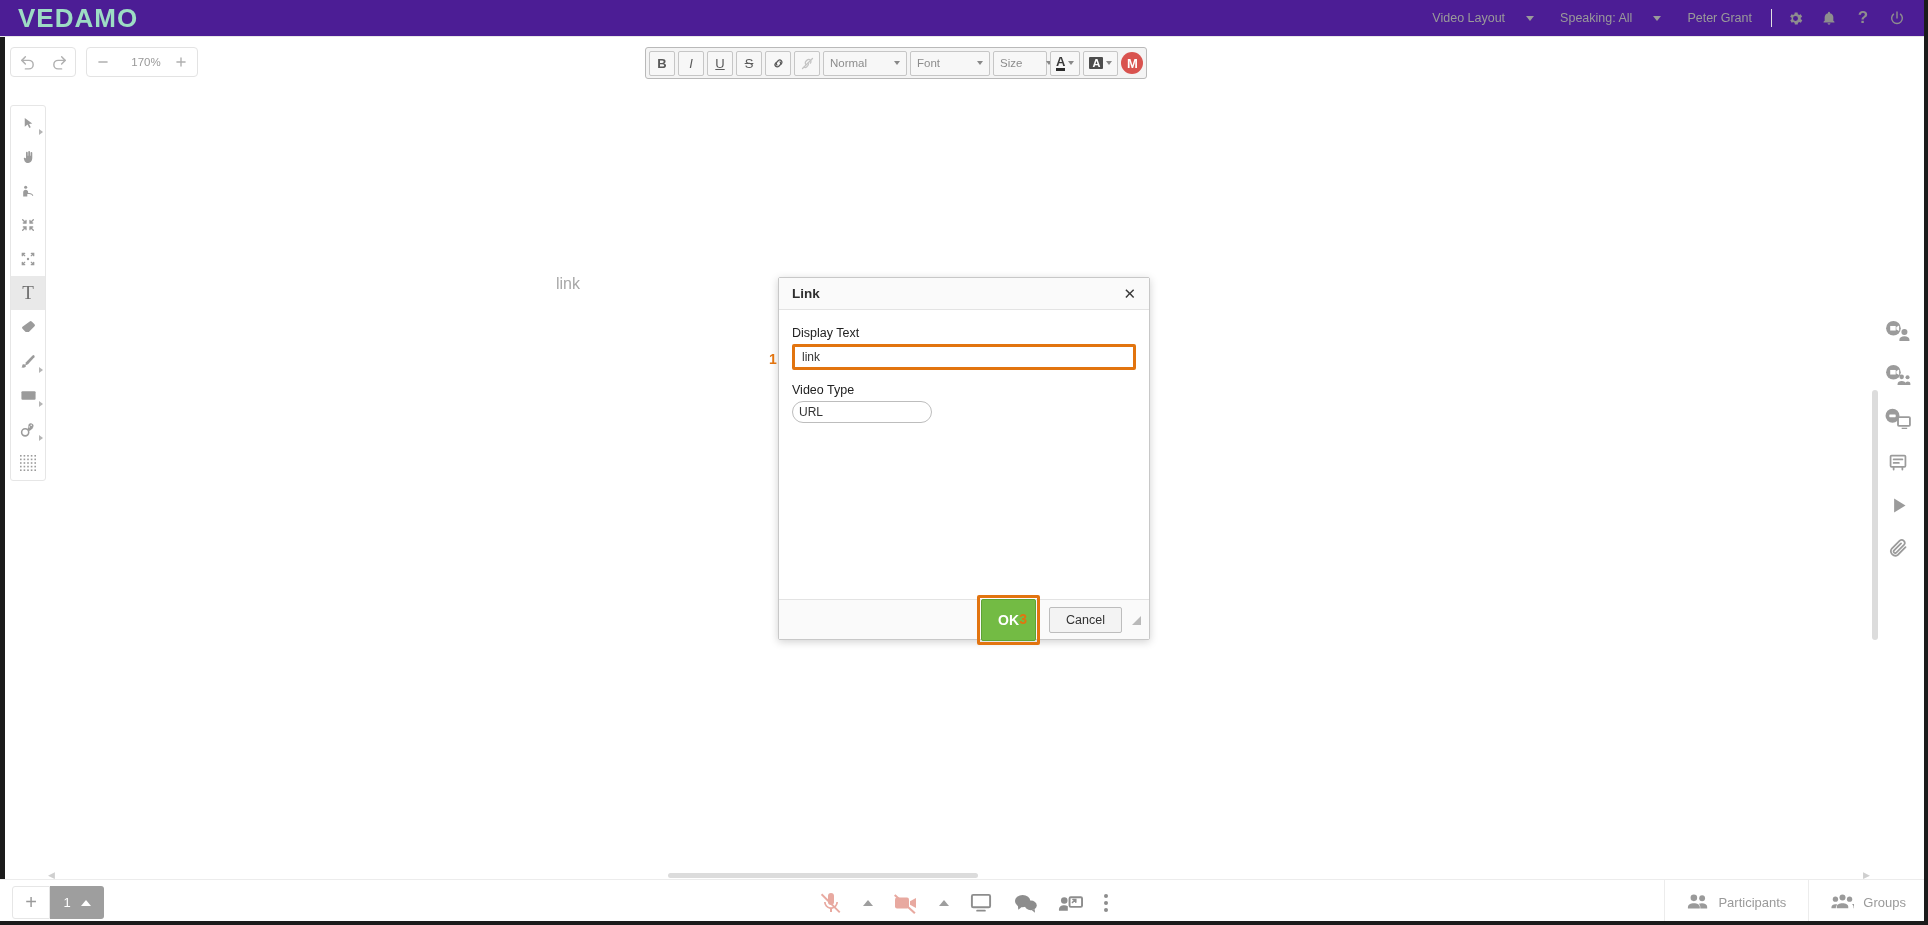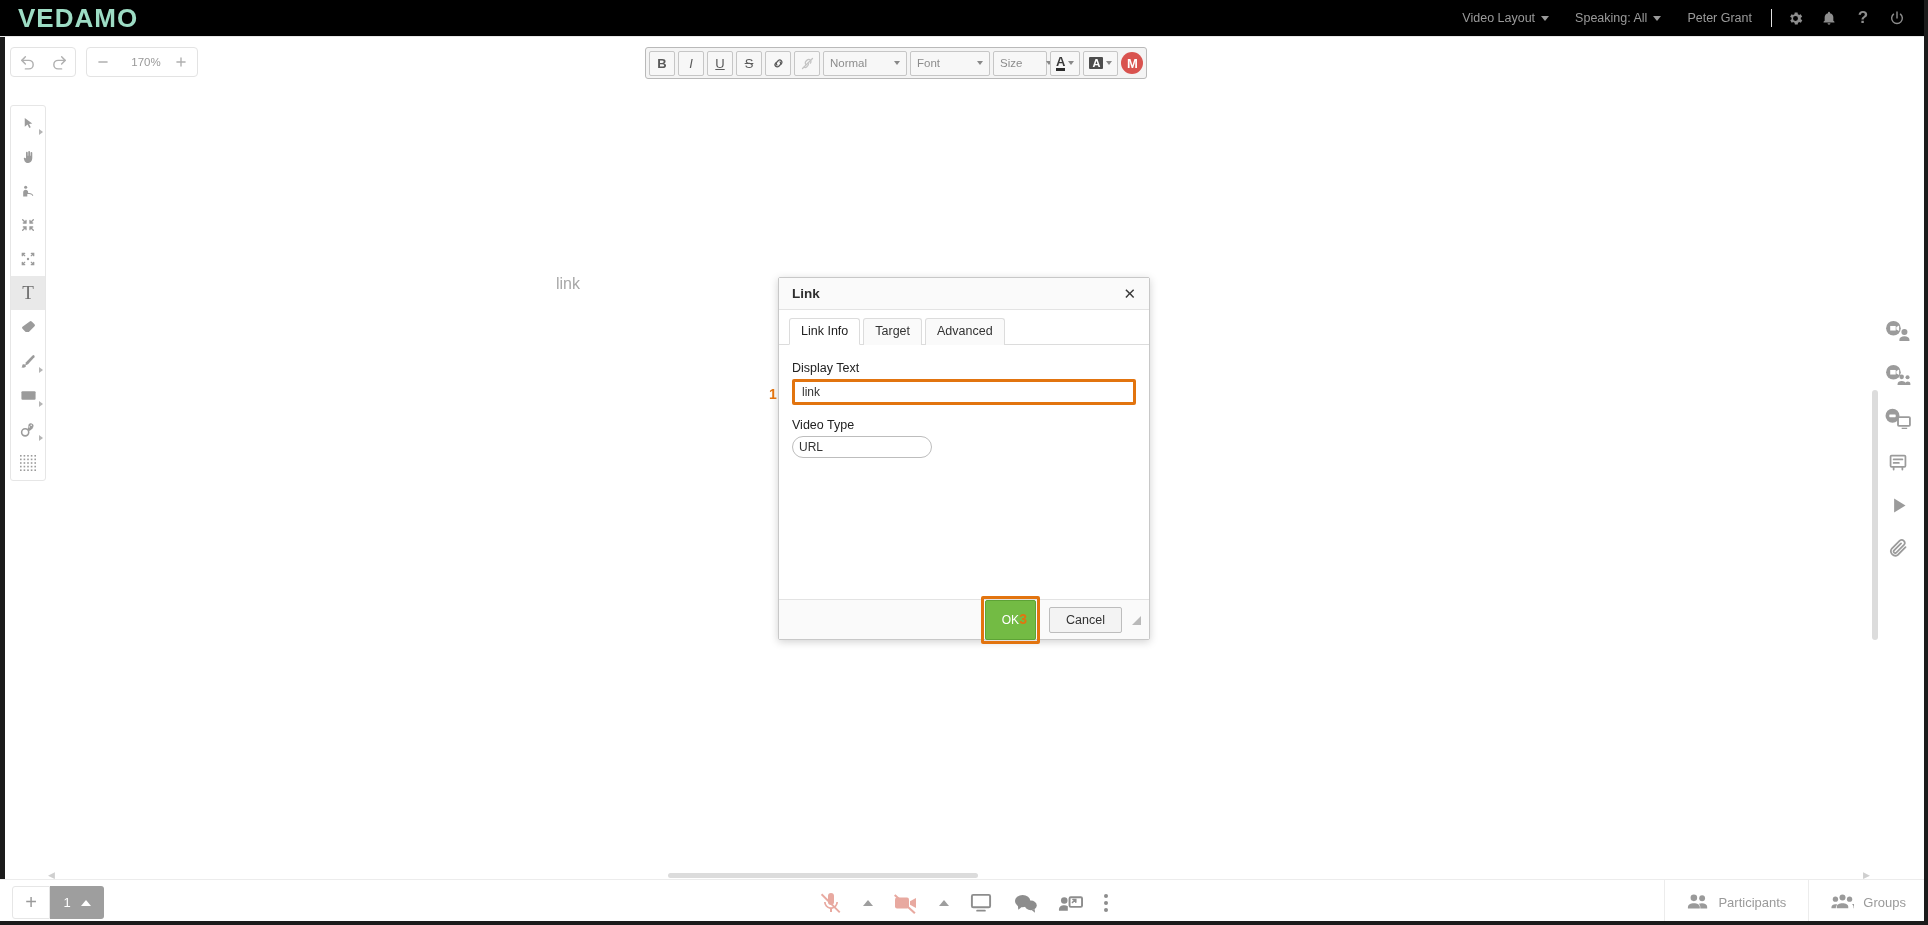--- a/index.html
+++ b/index.html
@@ -7,35 +7,35 @@
     width: 1928px; height: 925px;
     font-family: "Liberation Sans", sans-serif;
     background: #ffffff;
     overflow: hidden;
   }
   #app { position: relative; width: 1928px; height: 925px; background:#fff; }
 
   
   .header {
     position: absolute; top:0; left:0; width:1928px; height:37px;
-    background:#000000; border-bottom:1px solid #e8e8e8;
+    background:#4c1d95; border-bottom:1px solid #e8e8e8;
     display:flex; align-items:center;
   }
   .logo {
     margin-left:18px; font-size:26px; font-weight:bold;
     letter-spacing:1px; color:#9ddcc4;
     font-family:"Liberation Sans", sans-serif;
   }
   .header-right {
     margin-left:auto; display:flex; align-items:center; height:100%;
     padding-right:14px; gap:0px;
   }
   .hdr-item {
     color:#9a9a9a; font-size:12.5px; padding:15px 13px;
-    display:flex; align-items:center; gap:6px; height:100%;
+    display:flex; align-items:center; gap:21px; height:100%;
     white-space:nowrap;
   }
   .caret-down {
     width:0;height:0;border-left:4px solid transparent;
     border-right:4px solid transparent;border-top:5px solid #9a9a9a;
     display:inline-block;
   }
   .hdr-sep { width:1px; height:18px; background:#e0e0e0; margin:0 6px; }
   .hdr-icon {
     width:34px; height:100%; display:flex; align-items:center;
@@ -165,21 +165,21 @@
     position:absolute;
   }
   .row-proto { display:flex; align-items:flex-end; gap:0; margin-top:12px; }
   .dlg-foot {
     height:40px; border-top:1px solid #e3e3e3; background:#fafafa;
     display:flex; align-items:center; justify-content:flex-end;
     padding:0 8px; gap:9px; position:relative;
   }
   .btn-ok {
     background:#73bb44; border:1px solid #5da335; color:#fff;
-    font-size:12px; font-weight:normal; padding:12px 16px; border-radius:2px;
+    font-size:14px; font-weight:bold; padding:12px 16px; border-radius:2px;
   }
   .ok-wrap { border:3px solid #e2740f; border-radius:2px; padding:1px; display:inline-block; }
   .btn-cancel {
     background:#f3f3f3; border:1px solid #bdbdbd; color:#333;
     font-size:12.5px; padding:5px 16px; border-radius:2px;
   }
   .grip { width:10px; height:10px; position:relative; }
   .grip:after {
     content:""; position:absolute; right:0; bottom:0;
     border-left:9px solid transparent; border-bottom:9px solid #b9b9b9;
@@ -507,25 +507,20 @@
           <path d="M20 10.5l-8.6 8.6a5 5 0 01-7-7l9-9a3.4 3.4 0 014.8 4.8l-9 9a1.8 1.8 0 01-2.5-2.5l8.2-8.2"></path>
         </svg>
     </div>
   </div>
 
   <div class="dialog">
     <div class="dlg-head">
       <div class="dlg-title">Link</div>
       <div class="dlg-close">✕</div>
     </div>
-    <div class="dlg-tabs">
-      <div class="tab active">Link Info</div>
-      <div class="tab">Target</div>
-      <div class="tab">Advanced</div>
-    </div>
     <div class="dlg-body">
 
       <div style="position:relative;">
         <div class="fld-label">Display Text</div>
         <div class="step" style="left:-23px; top:25px;">1</div>
         <div class="hl">
           <div class="inner">link</div>
         </div>
       </div>
 

